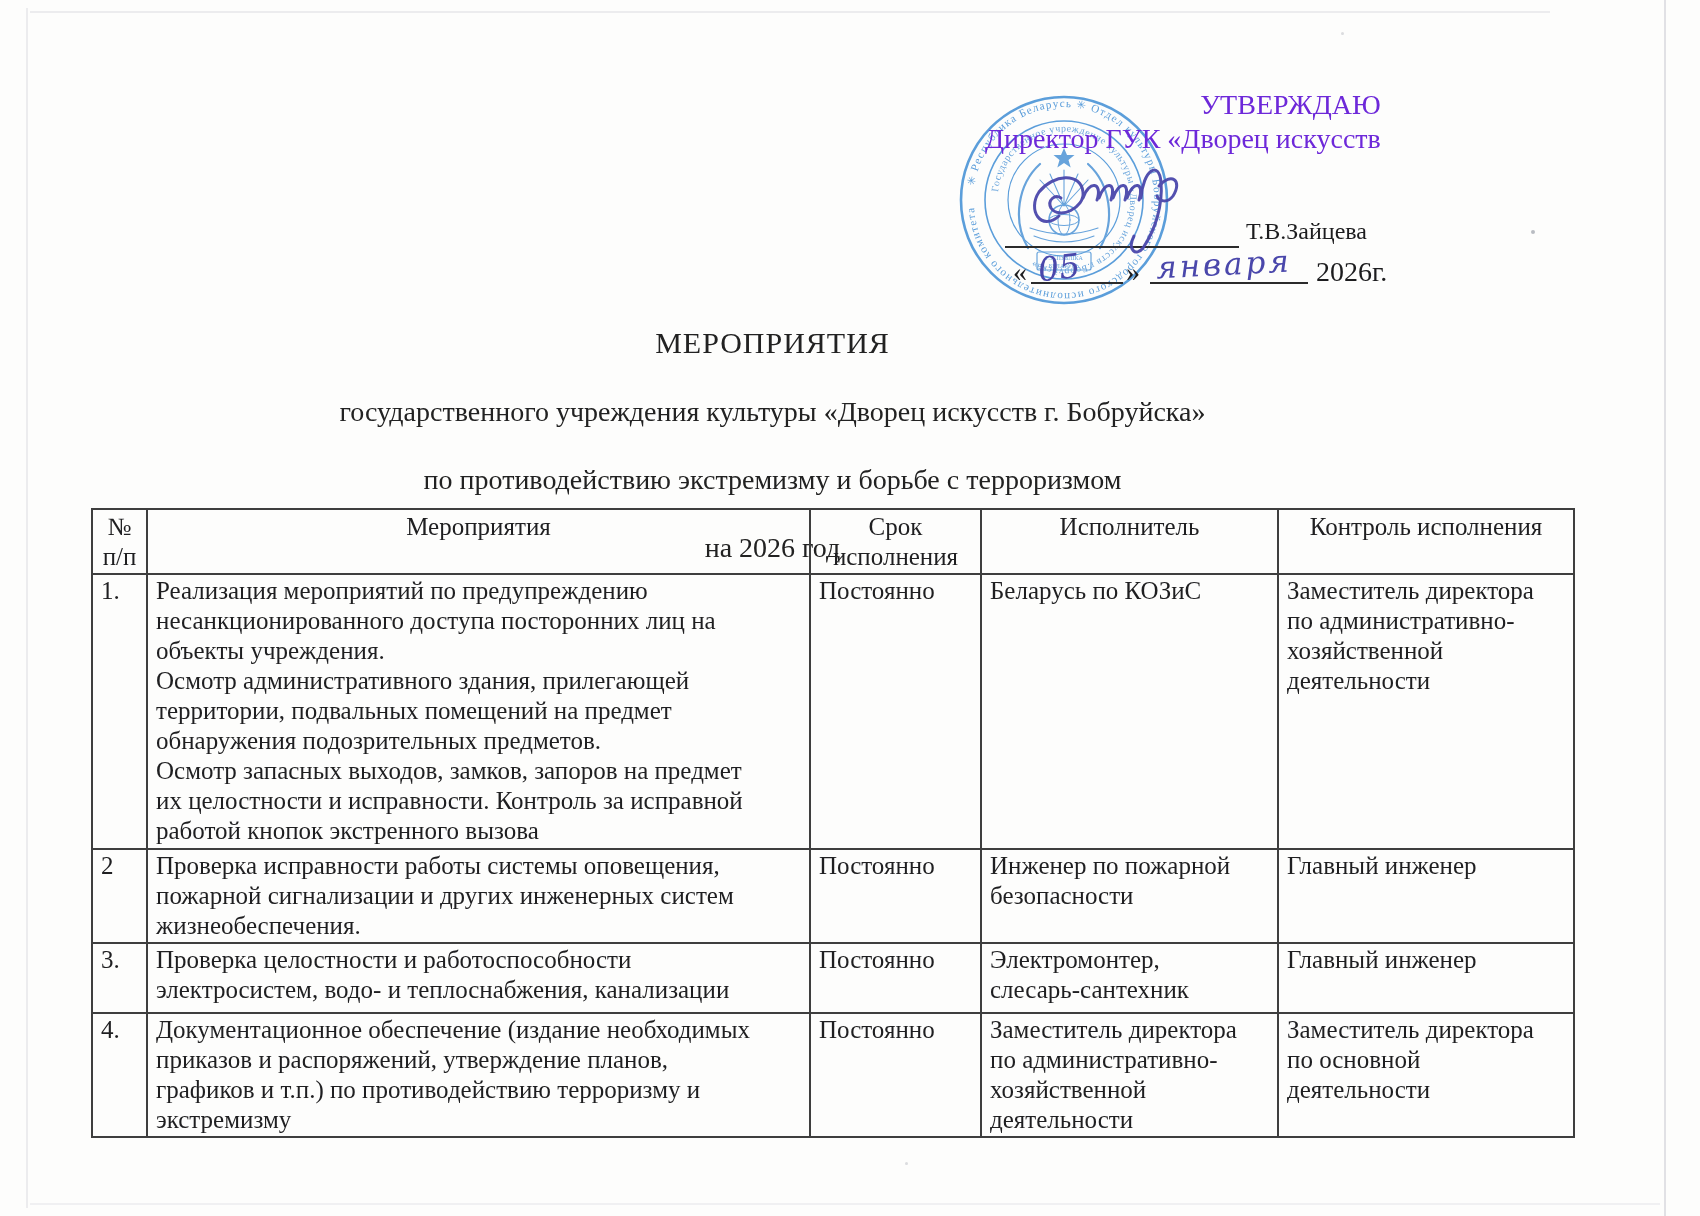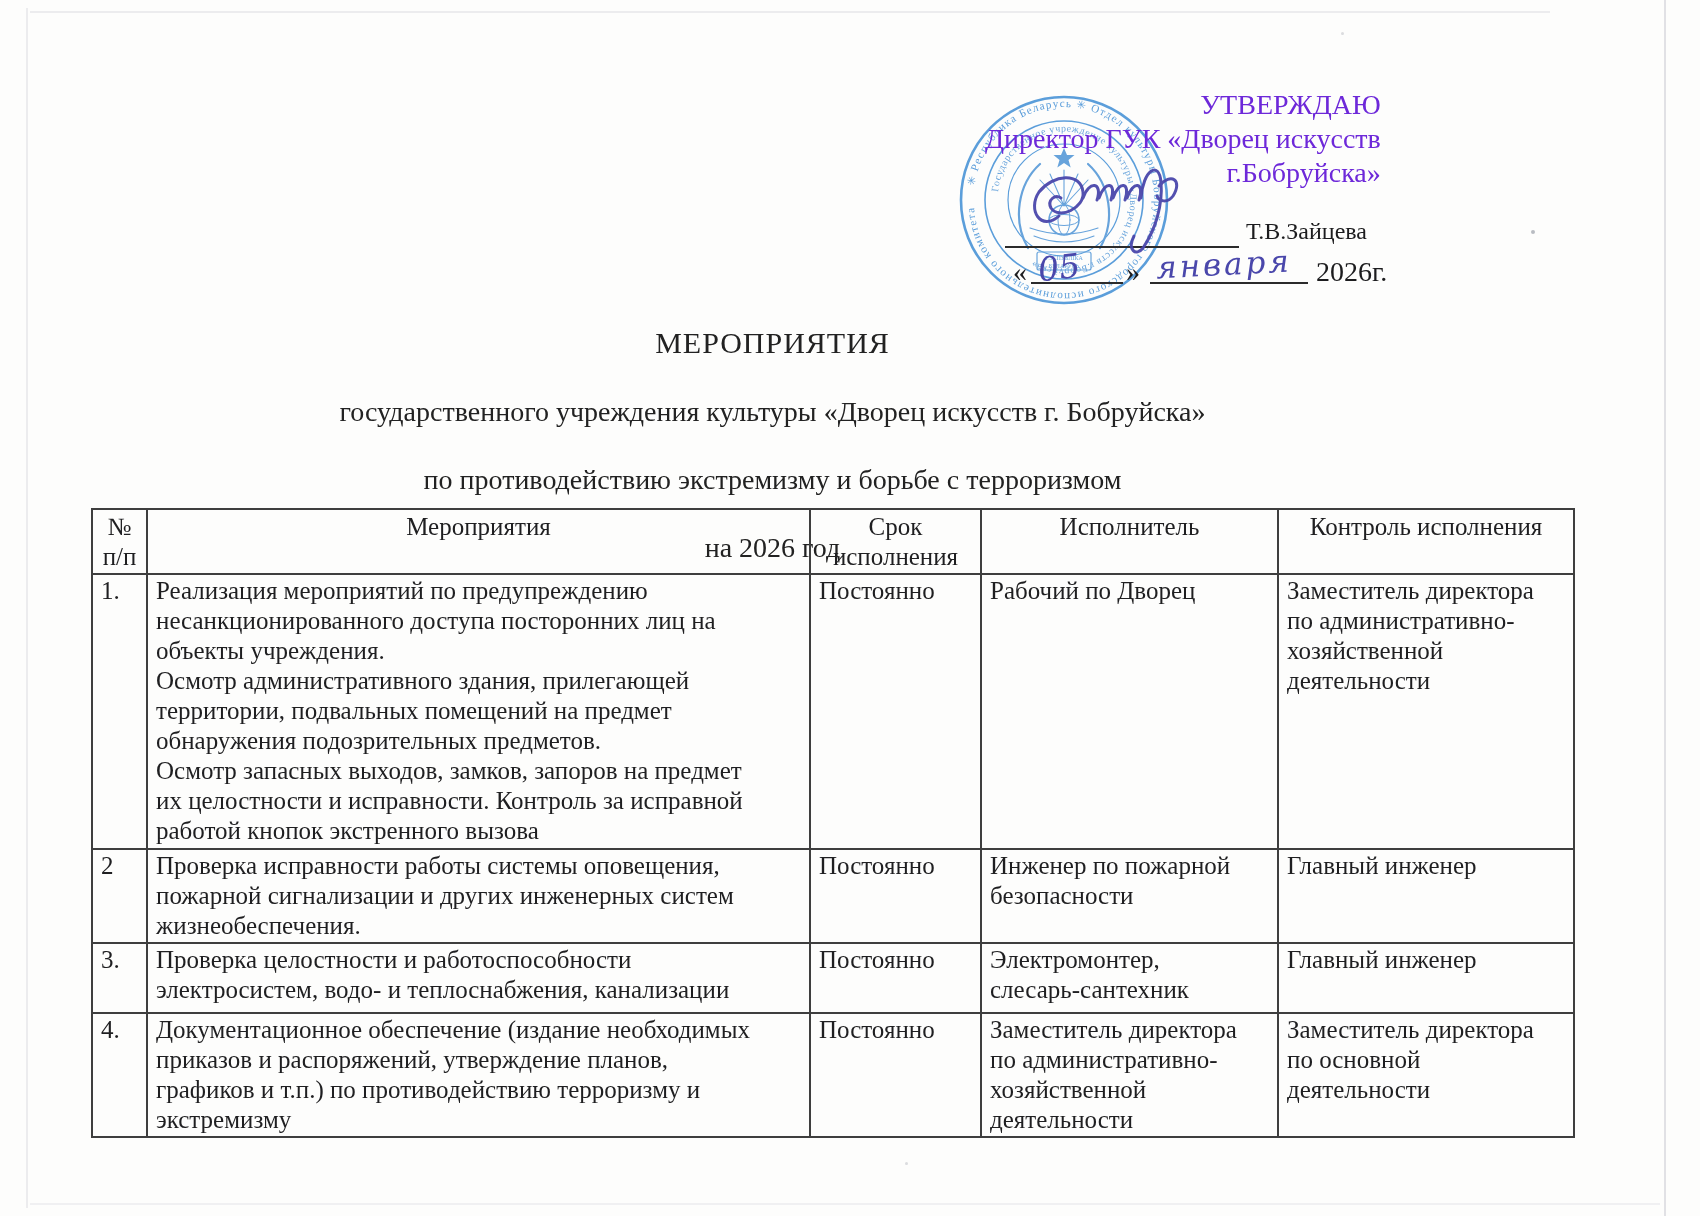--- a/index.html
+++ b/index.html
@@ -92,21 +92,20 @@
     <path d="M158,170 C174,142 168,106 146,86" stroke-width="2.2"></path>
     <rect x="95" y="174" width="54" height="18" rx="2" stroke-width="1.2"></rect>
   </g>
   <text x="122" y="182" text-anchor="middle" font-size="6" fill="#5b9cd9" font-family="Liberation Serif, serif">РЭСПУБЛІКА</text>
   <text x="122" y="189.5" text-anchor="middle" font-size="6" fill="#5b9cd9" font-family="Liberation Serif, serif">БЕЛАРУСЬ</text>
 </svg>
 
 <div class="approve">
   <div>УТВЕРЖДАЮ</div>
   <div>Директор ГУК «Дворец искусств</div>
-  <div>г.Бобруйска»</div>
 </div>
 
 <div class="sig-underline"></div>
 <div class="sig-name">Т.В.Зайцева</div>
 
 <svg class="signature" width="240" height="108" viewBox="0 0 240 108">
   <g stroke="#4a47ab" fill="none" stroke-width="3" stroke-linecap="round" opacity="0.95">
     <path d="M44,66 C26,82 12,60 24,42 C38,24 66,22 68,42 C70,58 44,70 36,58 C32,50 40,44 46,48"></path>
     <path d="M68,48 C74,30 88,32 82,50 M84,48 C90,30 102,32 96,50 M98,48 C104,30 116,32 110,50 M112,48 C118,30 130,32 124,50"></path>
     <path d="M126,48 C128,20 144,10 146,32 C148,56 140,80 128,98 C121,107 112,100 119,86"></path>
@@ -156,21 +155,21 @@
       <td class="c-act">Реализация мероприятий по предупреждению
 несанкционированного доступа посторонних лиц на
 объекты учреждения.
 Осмотр административного здания, прилегающей
 территории, подвальных помещений на предмет
 обнаружения подозрительных предметов.
 Осмотр запасных выходов, замков, запоров на предмет
 их целостности и исправности. Контроль за исправной
 работой кнопок экстренного вызова</td>
       <td class="c-term">Постоянно</td>
-      <td class="c-exec">Рабочий по Дворец</td>
+      <td class="c-exec">Беларусь по КОЗиС</td>
       <td class="c-ctrl">Заместитель директора
 по административно-
 хозяйственной
 деятельности</td>
     </tr>
     <tr style="height:90px">
       <td class="c-num">2</td>
       <td class="c-act">Проверка исправности работы системы оповещения,
 пожарной сигнализации и других инженерных систем
 жизнеобеспечения.</td>

